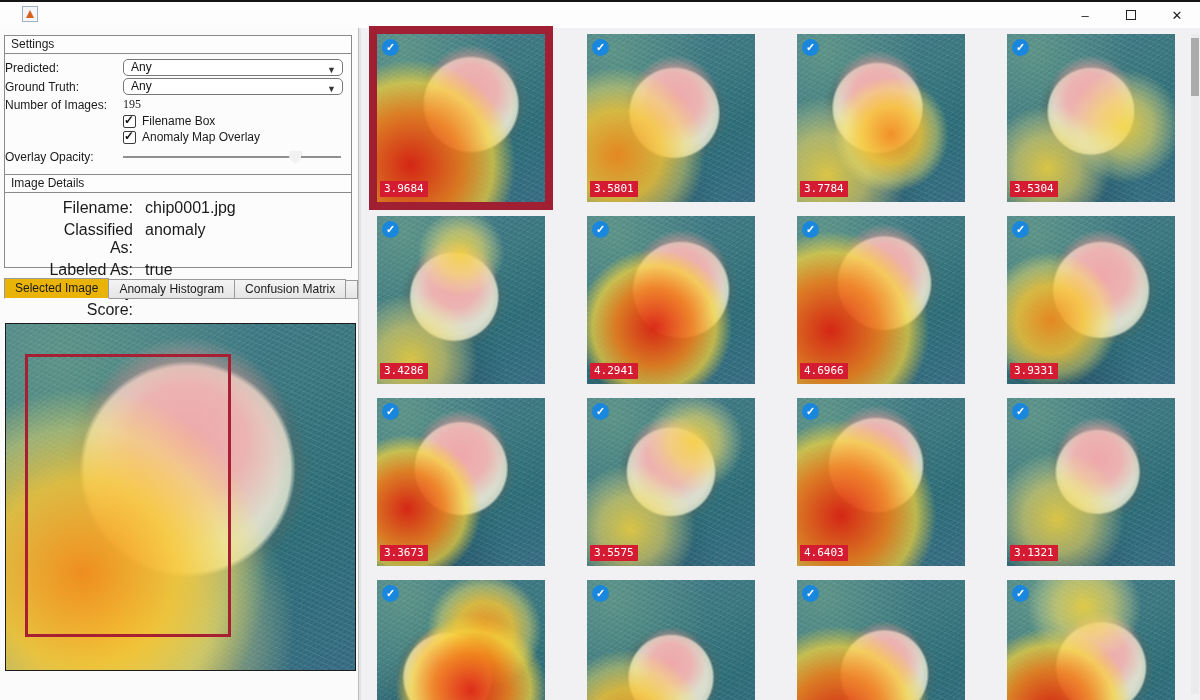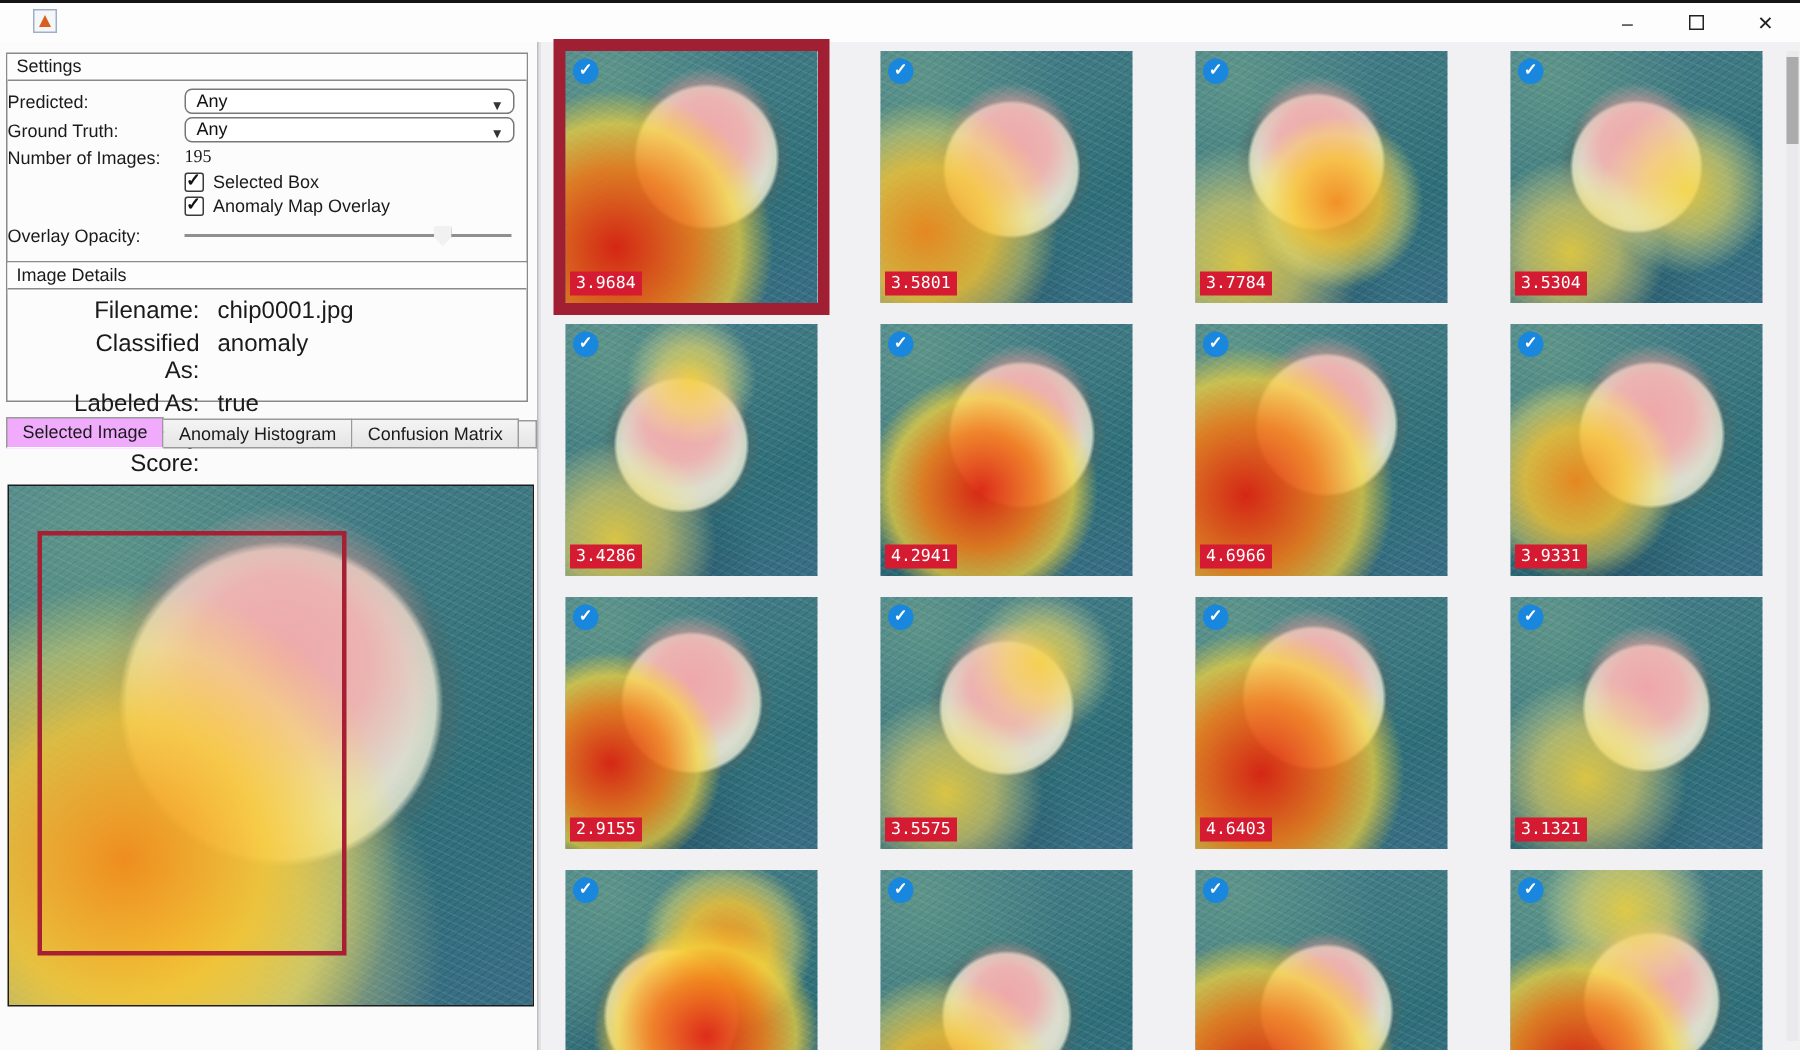--- a/index.html
+++ b/index.html
@@ -51,21 +51,21 @@
 
   .drow { display:flex; font-size:16px; margin-bottom:4px; color:#1a1a1a;margin-left:36px; }
   .dlabel { width:92px; text-align:right; margin-right:12px; flex:none; }
 
   
   .tabbar { position:absolute; left:4px; top:250px; display:flex; align-items:flex-end; }
   .tab { height:20px; line-height:19px; font-size:12px; color:#1a1a1a; text-align:center;
     border:1px solid #9a9a9a; border-left:none;
     background:linear-gradient(#f4f4f4,#e5e5e5); padding:0 10px; flex:none; }
   .tab:first-child { border-left:1px solid #9a9a9a; }
-  .tab.active { background:#f0abfc; border-bottom:1px solid #fff; height:21px; }
+  .tab.active { background:#eab308; border-bottom:1px solid #fff; height:21px; }
   .tabstub { width:16px; height:19px; border:1px solid #9a9a9a; border-left:none;
     background:linear-gradient(#f4f4f4,#e5e5e5); }
 
   
   .preview { position:absolute; left:5px; top:295px; width:351px; height:348px;
     border:1px solid #1c1c1c; background-size:cover; }
   .bbox { position:absolute; border:3px solid #a61f33; }
 
   
   .grid-area { position:absolute; left:361px; top:28px; width:839px; height:672px; background:#f1f1f4; }
@@ -125,21 +125,21 @@
           </span>
         </div>
         <div class="srow">
           <span class="slabel">Number of Images:</span>
           <span class="plainval">195</span>
         </div>
         <div class="srow cbrow">
           <span class="cb">
               <span class="mark">✓</span>
             </span>
-          <span>Selected Box</span>
+          <span>Filename Box</span>
         </div>
         <div class="srow cbrow">
           <span class="cb">
               <span class="mark">✓</span>
             </span>
           <span>Anomaly Map Overlay</span>
         </div>
         <div class="srow" style="margin-top:5px;">
           <span class="slabel">Overlay Opacity:</span>
           <span class="slider">
@@ -215,21 +215,21 @@
         <div class="thumb" style="background-image: radial-gradient(circle at 20% 68%, rgba(221, 35, 16, 0.95) 0%, rgba(240, 125, 24, 0.88) 28%, rgba(248, 214, 60, 0.7) 44%, rgba(0, 0, 0, 0) 56%), radial-gradient(circle at 52% 32%, rgba(239, 164, 168, 0.95) 0%, rgba(238, 172, 172, 0.85) 18%, rgba(238, 178, 176, 0) 32%), radial-gradient(circle at 52% 40%, rgba(233, 226, 208, 0.96) 0%, rgba(231, 229, 212, 0.93) 30%, rgba(222, 226, 206, 0.88) 34%, rgba(80, 104, 102, 0.5) 36%, rgba(0, 0, 0, 0) 42%), radial-gradient(at 16% 10%, rgba(150, 205, 135, 0.3) 0%, rgba(150, 205, 135, 0) 48%), radial-gradient(at 32% 108%, rgba(18, 38, 66, 0.38) 0%, rgba(18, 38, 66, 0) 48%), repeating-linear-gradient(24deg, rgba(255, 255, 255, 0.07) 0px, rgba(255, 255, 255, 0.07) 1px, rgba(0, 0, 0, 0) 1px, rgba(0, 0, 0, 0) 5px), repeating-linear-gradient(-38deg, rgba(8, 30, 42, 0.12) 0px, rgba(8, 30, 42, 0.12) 1px, rgba(0, 0, 0, 0) 1px, rgba(0, 0, 0, 0) 4px), linear-gradient(152deg, rgb(73, 127, 144) 0%, rgb(62, 122, 130) 40%, rgb(47, 112, 122) 68%, rgb(58, 111, 134) 100%);">
           <span class="badge">✓</span>
           <span class="score">4.6966</span>
         </div>
         <div class="thumb" style="background-image: radial-gradient(circle at 26% 62%, rgba(243, 138, 26, 0.92) 0%, rgba(249, 198, 52, 0.8) 21%, rgba(250, 228, 100, 0.45) 33%, rgba(0, 0, 0, 0) 42%), radial-gradient(circle at 56% 36%, rgba(239, 164, 168, 0.95) 0%, rgba(238, 172, 172, 0.85) 19%, rgba(238, 178, 176, 0) 33%), radial-gradient(circle at 56% 44%, rgba(233, 226, 208, 0.96) 0%, rgba(231, 229, 212, 0.93) 30%, rgba(222, 226, 206, 0.88) 35%, rgba(80, 104, 102, 0.5) 37%, rgba(0, 0, 0, 0) 43%), radial-gradient(at 16% 10%, rgba(150, 205, 135, 0.3) 0%, rgba(150, 205, 135, 0) 48%), radial-gradient(at 32% 108%, rgba(18, 38, 66, 0.38) 0%, rgba(18, 38, 66, 0) 48%), repeating-linear-gradient(24deg, rgba(255, 255, 255, 0.07) 0px, rgba(255, 255, 255, 0.07) 1px, rgba(0, 0, 0, 0) 1px, rgba(0, 0, 0, 0) 5px), repeating-linear-gradient(-38deg, rgba(8, 30, 42, 0.12) 0px, rgba(8, 30, 42, 0.12) 1px, rgba(0, 0, 0, 0) 1px, rgba(0, 0, 0, 0) 4px), linear-gradient(152deg, rgb(73, 127, 144) 0%, rgb(62, 122, 130) 40%, rgb(47, 112, 122) 68%, rgb(58, 111, 134) 100%);">
           <span class="badge">✓</span>
           <span class="score">3.9331</span>
         </div>
         <div class="thumb" style="background-image: radial-gradient(circle at 18% 66%, rgba(221, 35, 16, 0.95) 0%, rgba(240, 125, 24, 0.88) 21%, rgba(248, 214, 60, 0.7) 33%, rgba(0, 0, 0, 0) 42%), radial-gradient(circle at 50% 34%, rgba(239, 164, 168, 0.95) 0%, rgba(238, 172, 172, 0.85) 19%, rgba(238, 178, 176, 0) 33%), radial-gradient(circle at 50% 42%, rgba(233, 226, 208, 0.96) 0%, rgba(231, 229, 212, 0.93) 30%, rgba(222, 226, 206, 0.88) 35%, rgba(80, 104, 102, 0.5) 37%, rgba(0, 0, 0, 0) 43%), radial-gradient(at 16% 10%, rgba(150, 205, 135, 0.3) 0%, rgba(150, 205, 135, 0) 48%), radial-gradient(at 32% 108%, rgba(18, 38, 66, 0.38) 0%, rgba(18, 38, 66, 0) 48%), repeating-linear-gradient(24deg, rgba(255, 255, 255, 0.07) 0px, rgba(255, 255, 255, 0.07) 1px, rgba(0, 0, 0, 0) 1px, rgba(0, 0, 0, 0) 5px), repeating-linear-gradient(-38deg, rgba(8, 30, 42, 0.12) 0px, rgba(8, 30, 42, 0.12) 1px, rgba(0, 0, 0, 0) 1px, rgba(0, 0, 0, 0) 4px), linear-gradient(152deg, rgb(73, 127, 144) 0%, rgb(62, 122, 130) 40%, rgb(47, 112, 122) 68%, rgb(58, 111, 134) 100%);">
           <span class="badge">✓</span>
-          <span class="score">2.9155</span>
+          <span class="score">3.3673</span>
         </div>
         <div class="thumb" style="background-image: radial-gradient(circle at 64% 26%, rgba(247, 213, 62, 0.85) 0%, rgba(247, 224, 104, 0.6) 15%, rgba(243, 232, 140, 0.28) 23%, rgba(0, 0, 0, 0) 30%), radial-gradient(circle at 26% 78%, rgba(247, 213, 62, 0.85) 0%, rgba(247, 224, 104, 0.6) 18%, rgba(243, 232, 140, 0.28) 28%, rgba(0, 0, 0, 0) 36%), radial-gradient(circle at 50% 36%, rgba(239, 164, 168, 0.95) 0%, rgba(238, 172, 172, 0.85) 18%, rgba(238, 178, 176, 0) 32%), radial-gradient(circle at 50% 44%, rgba(233, 226, 208, 0.96) 0%, rgba(231, 229, 212, 0.93) 30%, rgba(222, 226, 206, 0.88) 34%, rgba(80, 104, 102, 0.5) 36%, rgba(0, 0, 0, 0) 42%), radial-gradient(at 16% 10%, rgba(150, 205, 135, 0.3) 0%, rgba(150, 205, 135, 0) 48%), radial-gradient(at 32% 108%, rgba(18, 38, 66, 0.38) 0%, rgba(18, 38, 66, 0) 48%), repeating-linear-gradient(24deg, rgba(255, 255, 255, 0.07) 0px, rgba(255, 255, 255, 0.07) 1px, rgba(0, 0, 0, 0) 1px, rgba(0, 0, 0, 0) 5px), repeating-linear-gradient(-38deg, rgba(8, 30, 42, 0.12) 0px, rgba(8, 30, 42, 0.12) 1px, rgba(0, 0, 0, 0) 1px, rgba(0, 0, 0, 0) 4px), linear-gradient(152deg, rgb(73, 127, 144) 0%, rgb(62, 122, 130) 40%, rgb(47, 112, 122) 68%, rgb(58, 111, 134) 100%);">
           <span class="badge">✓</span>
           <span class="score">3.5575</span>
         </div>
         <div class="thumb" style="background-image: radial-gradient(circle at 26% 70%, rgba(221, 35, 16, 0.95) 0%, rgba(240, 125, 24, 0.88) 28%, rgba(248, 214, 60, 0.7) 44%, rgba(0, 0, 0, 0) 56%), radial-gradient(circle at 47% 32%, rgba(239, 164, 168, 0.95) 0%, rgba(238, 172, 172, 0.85) 18%, rgba(238, 178, 176, 0) 32%), radial-gradient(circle at 47% 40%, rgba(233, 226, 208, 0.96) 0%, rgba(231, 229, 212, 0.93) 30%, rgba(222, 226, 206, 0.88) 34%, rgba(80, 104, 102, 0.5) 36%, rgba(0, 0, 0, 0) 42%), radial-gradient(at 16% 10%, rgba(150, 205, 135, 0.3) 0%, rgba(150, 205, 135, 0) 48%), radial-gradient(at 32% 108%, rgba(18, 38, 66, 0.38) 0%, rgba(18, 38, 66, 0) 48%), repeating-linear-gradient(24deg, rgba(255, 255, 255, 0.07) 0px, rgba(255, 255, 255, 0.07) 1px, rgba(0, 0, 0, 0) 1px, rgba(0, 0, 0, 0) 5px), repeating-linear-gradient(-38deg, rgba(8, 30, 42, 0.12) 0px, rgba(8, 30, 42, 0.12) 1px, rgba(0, 0, 0, 0) 1px, rgba(0, 0, 0, 0) 4px), linear-gradient(152deg, rgb(73, 127, 144) 0%, rgb(62, 122, 130) 40%, rgb(47, 112, 122) 68%, rgb(58, 111, 134) 100%);">
           <span class="badge">✓</span>
           <span class="score">4.6403</span>
         </div>
         <div class="thumb" style="background-image: radial-gradient(circle at 30% 72%, rgba(247, 213, 62, 0.85) 0%, rgba(247, 224, 104, 0.6) 20%, rgba(243, 232, 140, 0.28) 31%, rgba(0, 0, 0, 0) 40%), radial-gradient(circle at 54% 36%, rgba(239, 164, 168, 0.95) 0%, rgba(238, 172, 172, 0.85) 17%, rgba(238, 178, 176, 0) 30%), radial-gradient(circle at 54% 44%, rgba(233, 226, 208, 0.96) 0%, rgba(231, 229, 212, 0.93) 27%, rgba(222, 226, 206, 0.88) 31%, rgba(80, 104, 102, 0.5) 33%, rgba(0, 0, 0, 0) 39%), radial-gradient(at 16% 10%, rgba(150, 205, 135, 0.3) 0%, rgba(150, 205, 135, 0) 48%), radial-gradient(at 32% 108%, rgba(18, 38, 66, 0.38) 0%, rgba(18, 38, 66, 0) 48%), repeating-linear-gradient(24deg, rgba(255, 255, 255, 0.07) 0px, rgba(255, 255, 255, 0.07) 1px, rgba(0, 0, 0, 0) 1px, rgba(0, 0, 0, 0) 5px), repeating-linear-gradient(-38deg, rgba(8, 30, 42, 0.12) 0px, rgba(8, 30, 42, 0.12) 1px, rgba(0, 0, 0, 0) 1px, rgba(0, 0, 0, 0) 4px), linear-gradient(152deg, rgb(73, 127, 144) 0%, rgb(62, 122, 130) 40%, rgb(47, 112, 122) 68%, rgb(58, 111, 134) 100%);">

